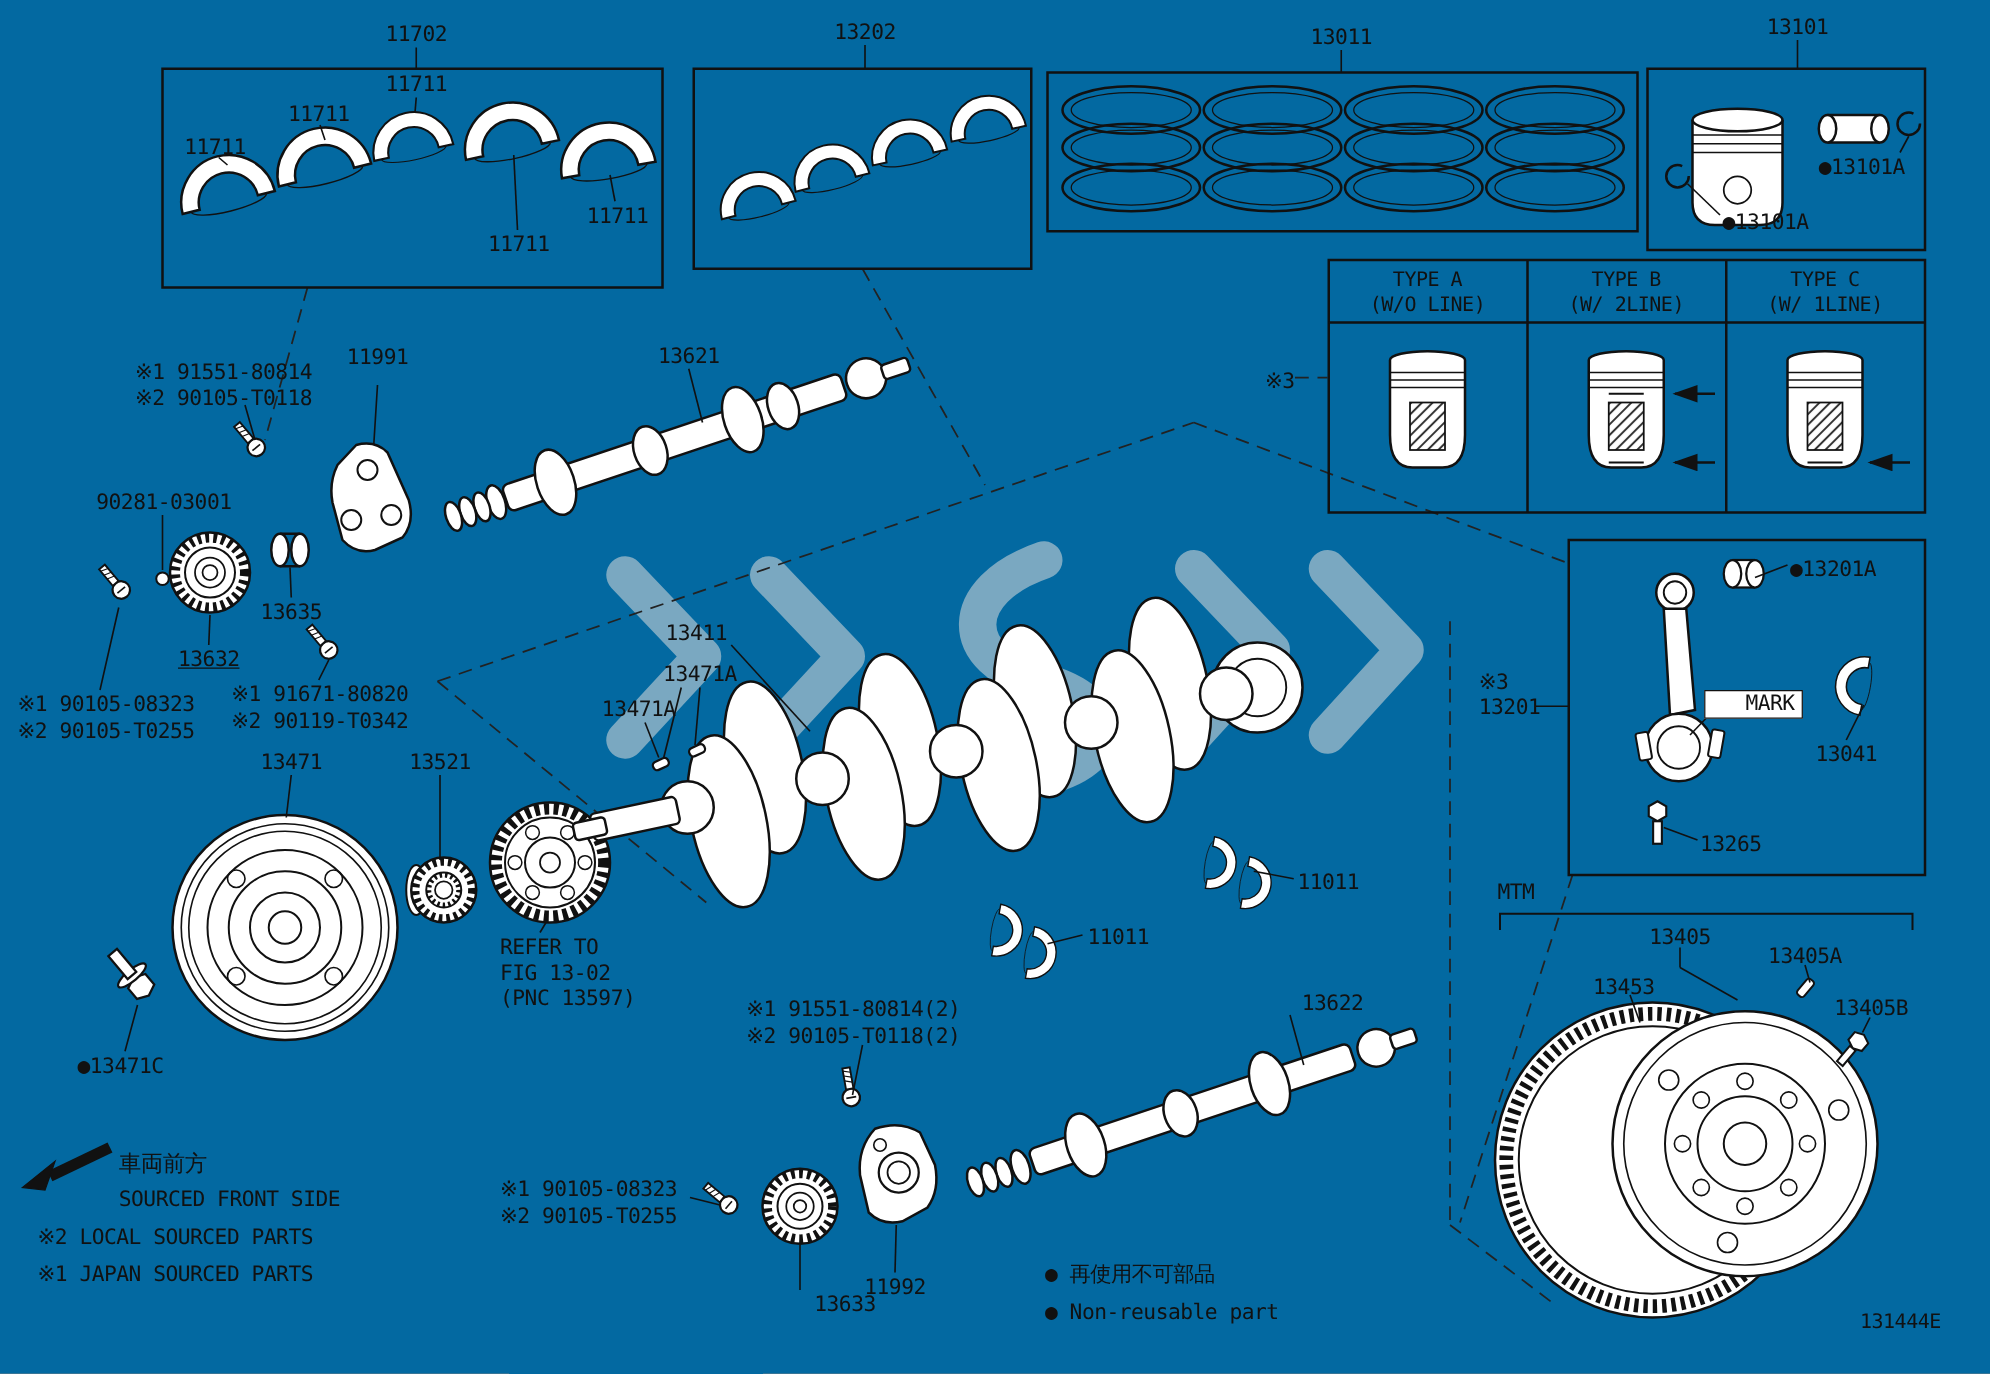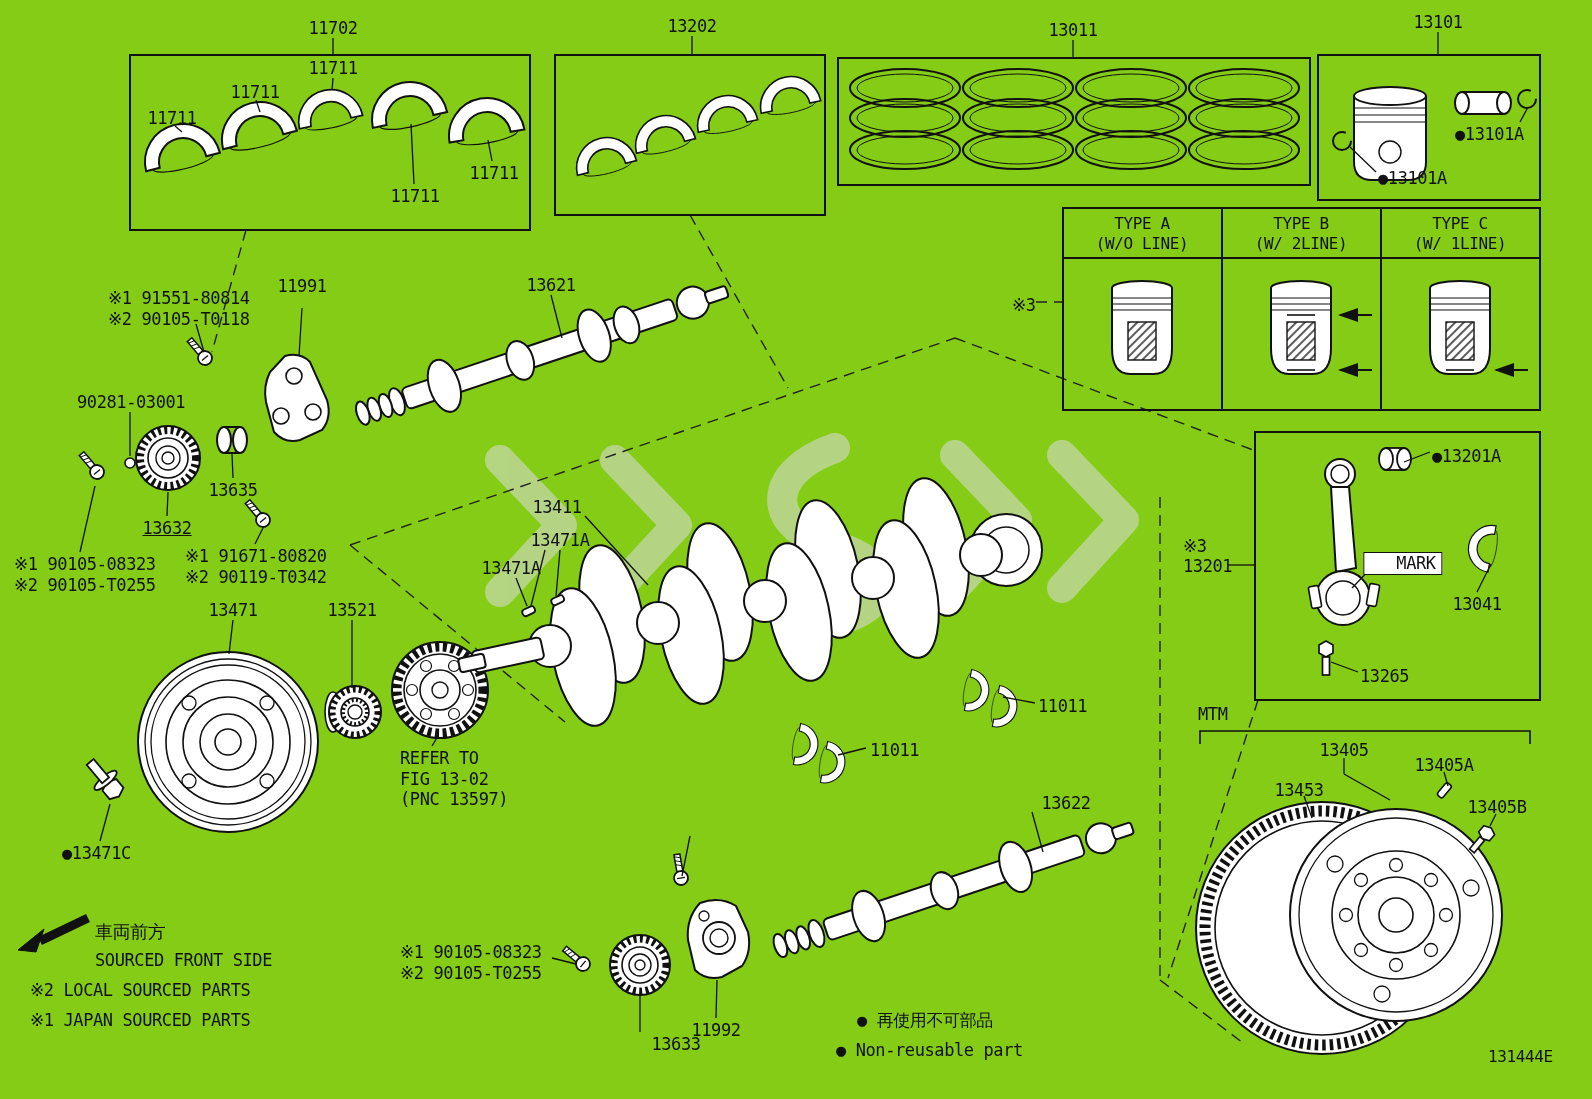--- a/index.html
+++ b/index.html
@@ -1,16 +1,16 @@
 <!DOCTYPE html>
 <html><head>
 <meta charset="utf-8">
 <style>
   html,body{margin:0;padding:0;background:#888;}
-  #stage{position:relative;width:1592px;height:1099px;background:#84cc16;overflow:hidden;
+  #stage{position:relative;width:1592px;height:1099px;background:#0369a1;overflow:hidden;
          font-family:"DejaVu Sans Mono","DejaVu Sans",sans-serif;color:#111;}
   #art{position:absolute;left:0;top:0;}
   #labels{position:absolute;left:0;top:0;width:100%;height:100%;}
   .lbl{position:absolute;font-size:17px;line-height:1.22;white-space:pre;letter-spacing:-0.4px;}
   .ctr{transform:translateX(-50%);text-align:center;}
   .boxed{border:1.7px solid #111;padding:0 6px;background:#fff;}
 </style>
 </head>
 <body>
 
@@ -435,27 +435,29 @@
       <div class="lbl" style="left: 1432px; top: 446px;">●13201A</div>
       <div class="lbl ctr boxed" style="left: 1403px; top: 552px; padding-left: 32px;">MARK</div>
       <div class="lbl ctr" style="left: 1477px; top: 594px;">13041</div>
       <div class="lbl" style="left: 1360px; top: 666px;">13265</div>
       <div class="lbl" style="left: 1198px; top: 704px;">MTM</div>
       <div class="lbl ctr" style="left: 1344px; top: 740px;">13405</div>
       <div class="lbl ctr" style="left: 1444px; top: 755px;">13405A</div>
       <div class="lbl ctr" style="left: 1299px; top: 780px;">13453</div>
       <div class="lbl ctr" style="left: 1497px; top: 797px;">13405B</div>
       <div class="lbl ctr" style="left: 1032px; top: 793px; margin-left: 34px;">13622</div>
+      <div class="lbl" style="left: 597px; top: 798px;">※1 91551-80814(2)
+※2 90105-T0118(2)</div>
       <div class="lbl" style="left: 62px; top: 843px;">●13471C</div>
       <div class="lbl" style="left: 400px; top: 942px;">※1 90105-08323
 ※2 90105-T0255</div>
       <div class="lbl ctr" style="left: 676px; top: 1034px;">13633</div>
       <div class="lbl ctr" style="left: 716px; top: 1020px; text-align: right;">11992</div>
       <div class="lbl" style="left: 95px; top: 921px; font-size: 18px;">車両前方</div>
       <div class="lbl" style="left: 95px; top: 950px;">SOURCED FRONT SIDE</div>
       <div class="lbl" style="left: 30px; top: 1010px;">※1 JAPAN SOURCED PARTS</div>
       <div class="lbl" style="left: 30px; top: 980px;">※2 LOCAL SOURCED PARTS</div>
-      <div class="lbl" style="left: 836px; top: 1010px; margin-left: 21px;">● 再使用不可部品</div>
+      <div class="lbl" style="left: 836px; top: 1010px;">● 再使用不可部品</div>
       <div class="lbl" style="left: 836px; top: 1040px;">● Non-reusable part</div>
       <div class="lbl" style="left: 1488px; top: 1047px; font-size: 16px;">131444E</div>
     </div>
 
 </div>
 
 </body></html>

